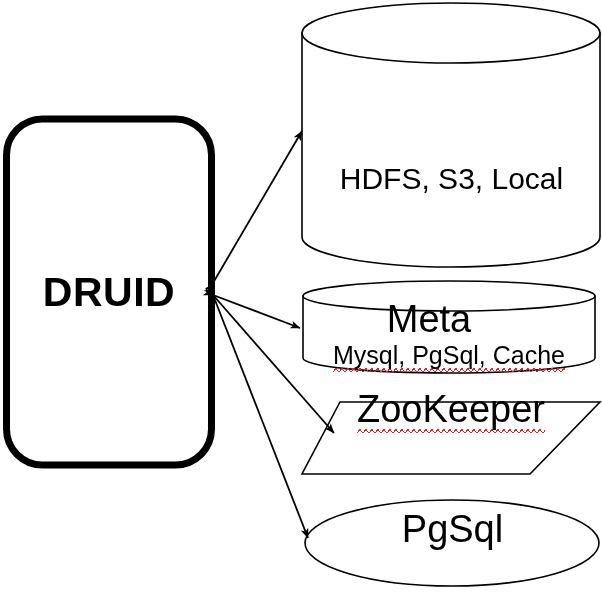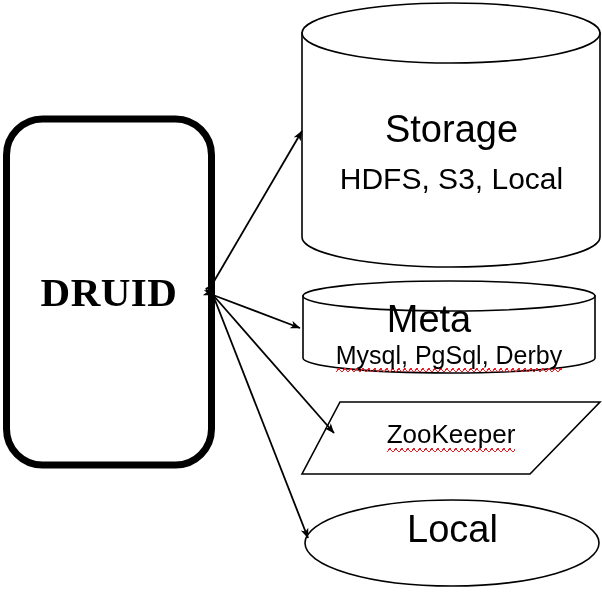--- a/index.html
+++ b/index.html
@@ -37,21 +37,20 @@
   .title-main {
     font-size: 38px;
   }
   .title-sub {
     font-size: 30px;
   }
   .druid-text {
     font-size: 41px;
     font-weight: bold;
     letter-spacing: 0.5px;
-    font-family: Liberation Serif, serif;
   }
   .squiggle {
     background-repeat: repeat-x;
     background-position: bottom left;
     background-size: 6px 4px;
     background-image:
       linear-gradient(45deg, transparent 55%, #e8202a 55%, #e8202a 70%, transparent 70%),
       linear-gradient(-45deg, transparent 55%, #e8202a 55%, #e8202a 70%, transparent 70%);
     padding-bottom: 3px;
   }
@@ -89,30 +88,29 @@
 
     <line x1="213" y1="295" x2="300" y2="328" stroke="#000000" stroke-width="1.8" marker-start="url(#arrowFilled)" marker-end="url(#arrowFilled)"></line>
 
     <line x1="213" y1="295" x2="334" y2="433" stroke="#000000" stroke-width="1.8" marker-start="url(#arrowFilled)" marker-end="url(#arrowFilled)"></line>
 
     <line x1="213" y1="295" x2="308" y2="538" stroke="#000000" stroke-width="1.8" marker-start="url(#arrowFilled)" marker-end="url(#arrowFilled)"></line>
   </svg>
 
   <div class="node-label druid-text" style="left:6px; top:272px; width:206px;">DRUID</div>
 
-  <div class="node-label title-main" style="left:302px; top:110px; width:299px;">Storage</div>
 
   <div class="node-label title-sub" style="left:302px; top:164px; width:299px;">HDFS, S3, Local</div>
 
   <div class="node-label title-main" style="left:303px; top:300px; width:252px;">Meta</div>
 
   <div class="node-label" style="left:303px; top:343px; width:292px; font-size:25px;">
-    <span class="squiggle">Mysql, PgSql, Derby</span>
+    <span class="squiggle">Mysql, PgSql, Cache</span>
   </div>
 
-  <div class="node-label" style="left:302px; top:421px; width:298px; font-size:26px;">
+  <div class="node-label" style="left:302px; top:390px; width:298px; font-size:38px;">
     <span class="squiggle">ZooKeeper</span>
   </div>
 
-  <div class="node-label title-main" style="left:305px; top:510px; width:295px;">Local</div>
+  <div class="node-label title-main" style="left:305px; top:510px; width:295px;">PgSql</div>
 
 
 </div>
 
 </body></html>

